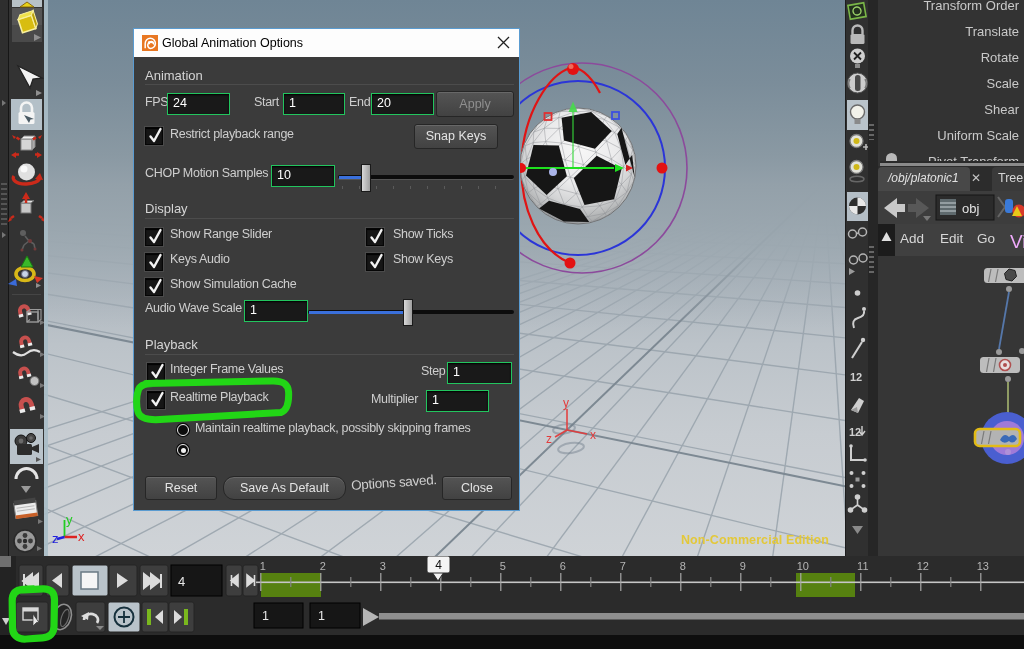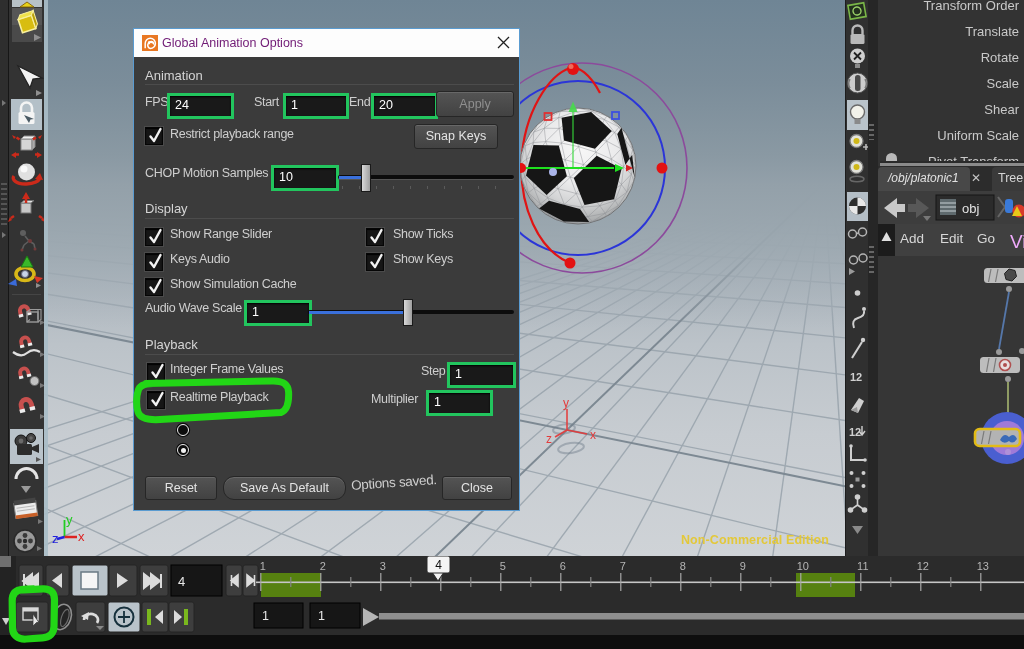--- a/index.html
+++ b/index.html
@@ -13,25 +13,25 @@
   #ltb .edge{position:absolute;left:0;top:0;width:8px;height:556px;background:#2e2e2e;border-right:1px solid #161616;}
   #rtb{left:845px;top:0;width:23px;height:556px;background:#303030;border-left:1px solid #1d1d1d;}
   #divider{left:868px;top:0;width:10px;height:556px;background:#262626;}
   #rpanel{left:878px;top:0;width:146px;height:556px;background:#333;}
   .plabel{position:absolute;right:5px;color:#c9c9c9;font-size:13px;white-space:nowrap;}
   #timeline{left:0;top:556px;width:1024px;height:93px;background:#2b2b2b;}
   #timeline .blackstrip{position:absolute;left:0;top:79px;width:1024px;height:14px;background:#0e0e0e;}
   #dialog{left:133px;top:28px;width:385px;height:481px;background:#3b3b3b;
           border:1.5px solid #5a9bd0;}
   #dtitle{position:absolute;left:0;top:0;width:100%;height:28px;background:#fdfdfd;}
-  #dtitle .txt{position:absolute;left:28px;top:7px;font-size:12.5px;color:#701a75;}
+  #dtitle .txt{position:absolute;left:28px;top:7px;font-size:12.5px;color:#000000;}
   .dsec{position:absolute;color:#d4d4d4;font-size:13px;}
   .drule{position:absolute;height:1px;background:#4c4c4c;left:11px;right:5px;}
   .dtext{position:absolute;color:#cecece;font-size:12.5px;letter-spacing:-0.3px;white-space:nowrap;}
-  .dfield{position:absolute;background:#191919;border:3px solid #22c55e;
+  .dfield{position:absolute;background:#191919;border:1px solid #22c55e;
           box-shadow:inset 0 1px 2px #000;color:#fff;font-size:12.5px;}
   .dfield span{position:absolute;left:5px;top:2px;}
   .dbtn{position:absolute;background:linear-gradient(#545454,#424242);
         border:1px solid #262626;border-radius:3px;color:#e4e4e4;font-size:12.5px;
         text-align:center;box-shadow:inset 0 1px 0 rgba(255,255,255,.12);}
   .cb{position:absolute;width:16px;height:16px;background:#151515;border:1px solid #050505;
       box-shadow:inset 0 1px 1px #000, 0 0 0 1px #4a4a4a;}
   .cb svg{position:absolute;left:0px;top:-2px;overflow:visible;}
 </style>
 </head>
@@ -590,20 +590,21 @@
       <svg width="18" height="20">
         <path d="M4.5 10.5 l3.5 4.5 L14.5 3" stroke="#f2f2f2" stroke-width="2.4" fill="none" stroke-linecap="round" stroke-linejoin="round"></path>
       </svg>
     </span>
 <span class="dtext" style="left:36px;top:361px;">Realtime Playback</span>
 <span class="dtext" style="left:237px;top:363px;">Multiplier</span>
 <span class="dfield" style="left:292px;top:361px;width:61px;height:20px">
       <span>1</span>
     </span>
 <span style="position:absolute;left:43px;top:395px;width:10px;height:10px;border-radius:50%;background:#0d0d0d;border:1.8px solid #ececec;box-shadow:0 0 0 1.2px #0d0d0d"></span>
+<span class="dtext" style="left:61px;top:392px;">Maintain realtime playback, possibly skipping frames</span>
 <span style="position:absolute;left:43px;top:415px;width:10px;height:10px;border-radius:50%;background:#0d0d0d;border:1.8px solid #ececec;box-shadow:0 0 0 1.2px #0d0d0d">
       <span style="position:absolute;left:2.5px;top:2.5px;width:5px;height:5px;border-radius:50%;background:#f2f2f2"></span>
     </span>
 <span class="dbtn" style="left:11px;top:447px;width:70px;height:22px;line-height:22px;">Reset</span>
 <span class="dbtn" style="left:89px;top:447px;width:121px;height:22px;line-height:22px;border-radius:11px;">Save As Default</span>
 <span class="dtext" style="left:217px;top:446px;font-size:13.5px;transform:rotate(-4deg)">Options saved.</span>
 <span class="dbtn" style="left:308px;top:447px;width:68px;height:22px;line-height:22px;">Close</span>
 </div>
   <svg class="abs" id="annot" width="1024" height="649" style="left:0;top:0;pointer-events:none">
     <path d="M146 383.5 L272 381 C283 380.6, 288 384, 288.6 392 C289 401, 287.5 410, 281 412.5 L160 419.5 C149 420.2, 140 418.5, 138 412 C136 406, 136.2 396, 138.5 389.5 C140.5 384.5, 146 383.6, 157 383.2" fill="none" stroke="#22d616" stroke-width="7" stroke-linecap="round" stroke-linejoin="round"></path>

